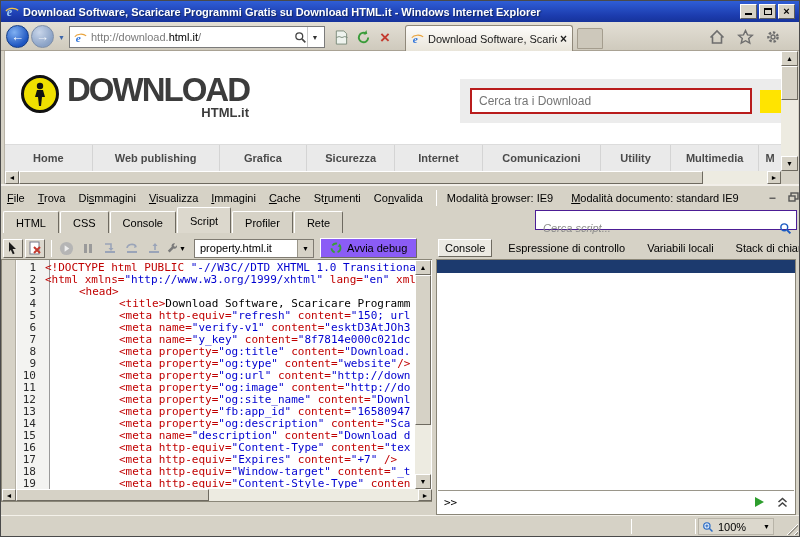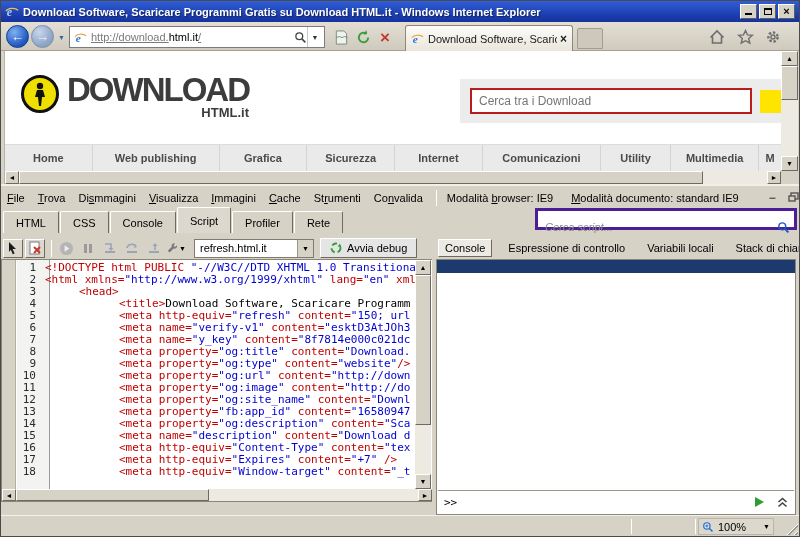--- a/index.html
+++ b/index.html
@@ -13,21 +13,21 @@
   .glyph-max{width:8px;height:7px;border:1px solid #000;border-top:2px solid #000;}
   .glyph-x{font-weight:bold;font-size:11px;}
   
   .navrow{position:absolute;left:0;top:21px;right:0;height:29px;background:linear-gradient(180deg,#e3dfd5,#cfcabd);border-bottom:1px solid #a9a294;}
   .cir{position:absolute;top:3px;width:23px;height:23px;border-radius:50%;display:flex;align-items:center;justify-content:center;color:#fff;font-size:13px;font-weight:bold;}
   .cir.back{left:5px;background:radial-gradient(circle at 35% 30%,#7fb0f2,#1e55c0 70%);border:1px solid #133c86;}
   .cir.fwd{left:30px;background:radial-gradient(circle at 35% 30%,#c9d6ea,#8aa2c6 70%);border:1px solid #7d8ea8;color:#f2f5fa;}
   .dd-arrow{position:absolute;left:57px;top:12px;font-size:7px;color:#3b63a8;}
   .addrbar{position:absolute;left:68px;top:4px;width:256px;height:22px;background:#fff;border:1px solid #7b7b7b;display:flex;align-items:center;padding:0 2px 0 4px;}
   .addrbar .url{flex:1;font-size:11px;white-space:nowrap;overflow:hidden;margin-left:4px;}
-  .url .dim{color:#7a7a7a;text-decoration:underline;}
+  .url .dim{color:#7a7a7a;}
   .url .dom{color:#000;}
   .addr-dd{width:15px;height:20px;border-left:1px solid #c9c9c9;display:flex;align-items:center;justify-content:center;font-size:7px;color:#333;}
   .tbtn{position:absolute;top:5px;width:20px;height:20px;display:flex;align-items:center;justify-content:center;}
   .stop-x{color:#c43a2e;font-size:17px;font-weight:bold;line-height:1;}
   .tab{position:absolute;left:404px;top:3px;width:168px;height:26px;background:linear-gradient(180deg,#fdfcfa,#e9e5da);border:1px solid #8f887a;border-bottom:none;border-radius:3px 3px 0 0;display:flex;align-items:center;padding:0 5px;}
   .tab .tlabel{flex:1;font-size:11px;color:#1a1a1a;white-space:nowrap;overflow:hidden;margin-left:4px;}
   .tab .tclose{font-size:12px;font-weight:bold;color:#222;margin-left:3px;}
   .newtab{position:absolute;left:576px;top:6px;width:26px;height:21px;background:#cdc8bb;border:1px solid #a49d8e;border-radius:2px 2px 0 0;}
   .cmdicon{position:absolute;top:6px;width:20px;height:18px;display:flex;align-items:center;justify-content:center;color:#6e6e6e;}
   
@@ -67,29 +67,29 @@
   .dt-menubar{position:absolute;left:0;top:1px;right:0;height:22px;display:flex;align-items:center;padding:0 6px;font-size:11px;color:#000;}
   .mi{margin-right:13px;white-space:nowrap;}
   .mode{margin-right:18px;white-space:nowrap;}
   .u{text-decoration:underline;}
   .mb-sep{width:1px;height:16px;background:#9a968a;border-right:1px solid #fff;margin:0 10px 0 0;}
   .dt-winbtns{margin-left:auto;display:flex;align-items:center;color:#555;}
   .dt-winbtns span{margin-left:12px;font-size:12px;font-weight:bold;}
   .dt-tabs{position:absolute;left:0;top:19px;right:0;height:28px;display:flex;align-items:flex-end;padding:0 2px;}
   .dtab{height:22px;padding:0 12px;background:#d6d2c6;border:1px solid;border-color:#fff #6e6a60 #6e6a60 #fff;border-bottom:none;display:flex;align-items:center;font-size:11px;margin-right:1px;border-radius:2px 2px 0 0;}
   .dtab.active{height:26px;background:#dcd8cd;font-weight:normal;position:relative;z-index:2;}
-  .dt-search{margin-left:auto;width:262px;height:20px;background:#fff;border:3px solid #4c1d95;display:flex;align-items:center;margin-bottom:3px;padding:16px 4px 0 7px;}
+  .dt-search{margin-left:auto;width:262px;height:20px;background:#fff;border:1px solid #4c1d95;display:flex;align-items:center;margin-bottom:3px;padding:16px 4px 0 7px;}
   .dt-search .ph{flex:1;font-size:11px;font-style:italic;color:#8a8a8a;}
   .dt-toolbar{position:absolute;left:0;top:51px;right:0;height:22px;display:flex;align-items:center;padding:0 2px;}
   .ticon{width:20px;height:19px;display:flex;align-items:center;justify-content:center;margin-right:2px;}
   .ticon.raised{border:1px solid;border-color:#fff #6e6a60 #6e6a60 #fff;background:#dcd8cd;}
   .t-sep{width:1px;height:17px;background:#a39f93;border-right:1px solid #fff;margin:0 4px;}
   .combo{width:120px;height:19px;background:#fff;border:1px solid #7f7b72;display:flex;align-items:center;font-size:11px;padding-left:5px;margin:0 6px;}
   .combo .cdd{margin-left:auto;width:16px;height:17px;background:#d6d2c6;border-left:1px solid #9a968a;display:flex;align-items:center;justify-content:center;font-size:7px;}
-  .btn-debug{height:20px;background:#e5e5e5;border:1px solid;border-color:#fff #6e6a60 #6e6a60 #fff;display:flex;align-items:center;font-size:11px;padding:0 9px;}
+  .btn-debug{height:20px;background:#8b5cf6;border:1px solid;border-color:#fff #6e6a60 #6e6a60 #fff;display:flex;align-items:center;font-size:11px;padding:0 9px;}
   .btn-debug svg{margin-right:5px;}
   .rtabs{position:absolute;left:437px;top:0;right:0;height:22px;display:flex;align-items:center;}
   .rtab{font-size:11px;margin-right:10px;padding:2px 6px;white-space:nowrap;}
   .rtab.active{background:#eceae3;border:1px solid;border-color:#fff #6e6a60 #6e6a60 #fff;}
   .dt-content{position:absolute;left:0;top:73px;right:0;height:256px;}
   
   .code-pane{position:absolute;left:0;top:0;width:431px;height:243px;background:#fff;border:1px solid #8a8678;border-right:none;}
   .strip-margin{position:absolute;left:0;top:0;bottom:12px;width:14px;background:#d6d2c6;border-right:1px solid #b3afa3;}
   .strip-gutter{position:absolute;left:15px;top:0;bottom:12px;width:33px;background:#f3f3f1;border-right:1px solid #9a9a9a;}
   .code-lines{position:absolute;left:0;top:2px;right:17px;bottom:13px;overflow:hidden;font-family:"DejaVu Sans Mono","Liberation Mono",monospace;font-size:11px;line-height:12px;}
@@ -335,21 +335,21 @@
             <rect x="2" y="9" width="10" height="2" fill="#9aa4b8"></rect>
           </svg>
         </span>
       <span class="ticon">
           <svg width="14" height="14" viewBox="0 0 16 16">
             <path d="M12 2a3.4 3.4 0 0 0-4.4 4.4L2.4 11.6 4.8 14l5.2-5.2A3.4 3.4 0 0 0 14.4 4.4L12 6.8 10 4.8z" fill="#7a7a7a"></path>
           </svg>
           <span class="arr" style="margin-left:1px">▼</span>
         </span>
       <span class="combo">
-        <span>refresh.html.it</span>
+        <span>property.html.it</span>
         <span class="cdd arr">▼</span>
       </span>
       <span class="btn-debug">
         <svg width="12" height="12" viewBox="0 0 16 16">
             <circle cx="8" cy="8" r="6" fill="none" stroke="#3a9c3a" stroke-width="2.4" stroke-dasharray="7 4"></circle>
             <path d="M13 2l1.5 4-4.2.2z" fill="#3a9c3a"></path>
           </svg>
         <span>Avvia debug</span>
       </span>
       <span class="rtabs">
@@ -376,20 +376,21 @@
             <div class="cl"><span class="ln">9</span><span class="lc" style="padding-left: 74px;"><span class="tk-r">&lt;meta property=</span><span class="tk-b">"og:type"</span><span class="tk-r"> content=</span><span class="tk-b">"website"</span><span class="tk-r">/&gt;</span></span></div>
             <div class="cl"><span class="ln">10</span><span class="lc" style="padding-left: 74px;"><span class="tk-r">&lt;meta property=</span><span class="tk-b">"og:url"</span><span class="tk-r"> content=</span><span class="tk-b">"http://down</span></span></div>
             <div class="cl"><span class="ln">11</span><span class="lc" style="padding-left: 74px;"><span class="tk-r">&lt;meta property=</span><span class="tk-b">"og:image"</span><span class="tk-r"> content=</span><span class="tk-b">"http://do</span></span></div>
             <div class="cl"><span class="ln">12</span><span class="lc" style="padding-left: 74px;"><span class="tk-r">&lt;meta property=</span><span class="tk-b">"og:site_name"</span><span class="tk-r"> content=</span><span class="tk-b">"Downl</span></span></div>
             <div class="cl"><span class="ln">13</span><span class="lc" style="padding-left: 74px;"><span class="tk-r">&lt;meta property=</span><span class="tk-b">"fb:app_id"</span><span class="tk-r"> content=</span><span class="tk-b">"16580947</span></span></div>
             <div class="cl"><span class="ln">14</span><span class="lc" style="padding-left: 74px;"><span class="tk-r">&lt;meta property=</span><span class="tk-b">"og:description"</span><span class="tk-r"> content=</span><span class="tk-b">"Sca</span></span></div>
             <div class="cl"><span class="ln">15</span><span class="lc" style="padding-left: 74px;"><span class="tk-r">&lt;meta name=</span><span class="tk-b">"description"</span><span class="tk-r"> content=</span><span class="tk-b">"Download d</span></span></div>
             <div class="cl"><span class="ln">16</span><span class="lc" style="padding-left: 74px;"><span class="tk-r">&lt;meta http-equiv=</span><span class="tk-b">"Content-Type"</span><span class="tk-r"> content=</span><span class="tk-b">"tex</span></span></div>
             <div class="cl"><span class="ln">17</span><span class="lc" style="padding-left: 74px;"><span class="tk-r">&lt;meta http-equiv=</span><span class="tk-b">"Expires"</span><span class="tk-r"> content=</span><span class="tk-b">"+7"</span><span class="tk-r"> /&gt;</span></span></div>
             <div class="cl"><span class="ln">18</span><span class="lc" style="padding-left: 74px;"><span class="tk-r">&lt;meta http-equiv=</span><span class="tk-b">"Window-target"</span><span class="tk-r"> content=</span><span class="tk-b">"_t</span></span></div>
+            <div class="cl"><span class="ln">19</span><span class="lc" style="padding-left: 74px;"><span class="tk-r">&lt;meta http-equiv=</span><span class="tk-b">"Content-Style-Type"</span><span class="tk-r"> conten</span></span></div>
           </div>
         <div class="code-vscroll">
           <span class="sb-btn up arr">▲</span>
           <span class="sb-track"></span>
           <span class="sb-thumb"></span>
           <span class="sb-btn dn arr">▼</span>
         </div>
         <div class="code-hscroll">
           <span class="sb-btn lt arr">◄</span>
           <span class="sb-track"></span>

